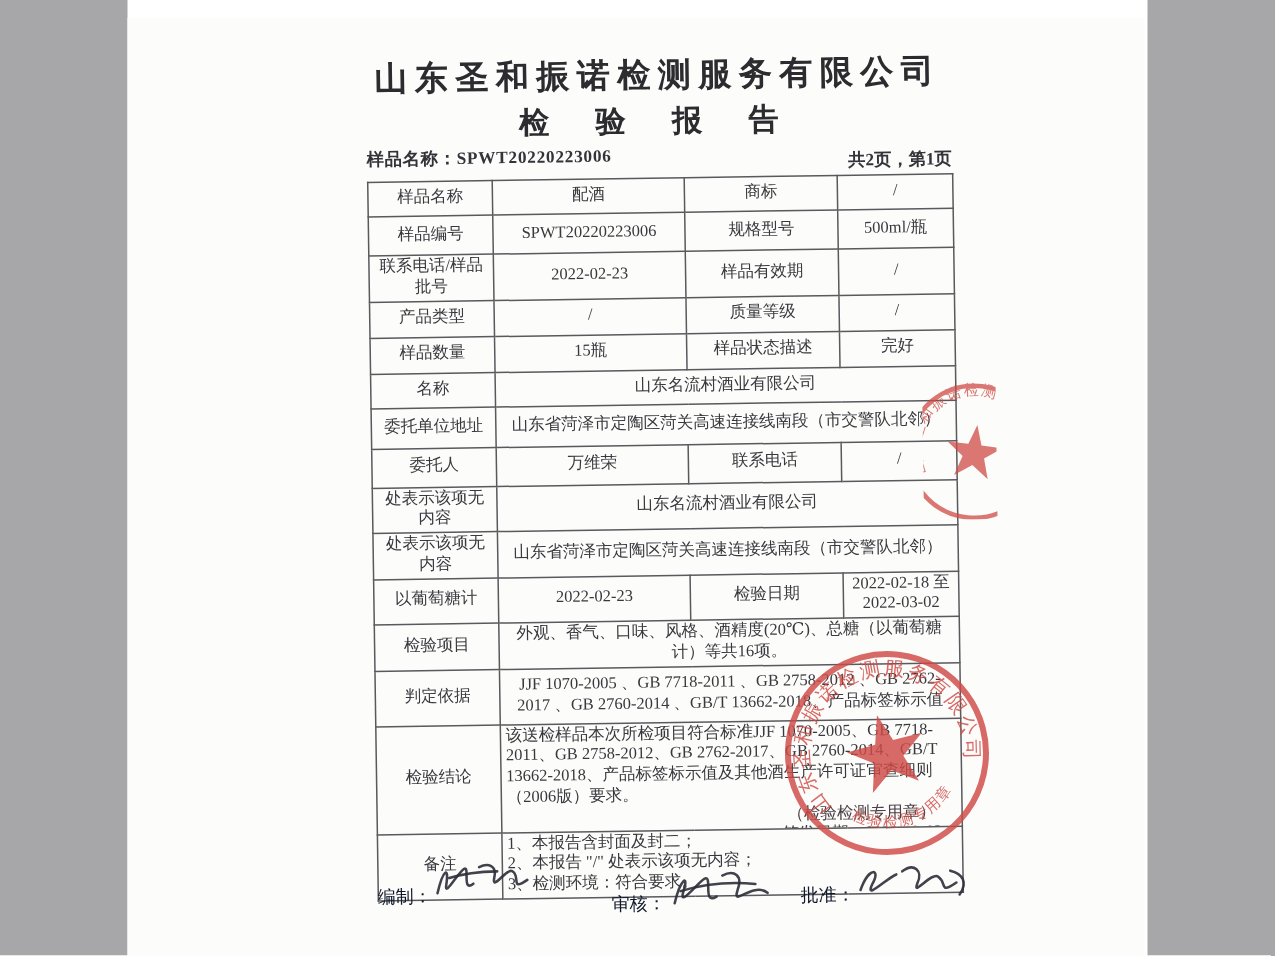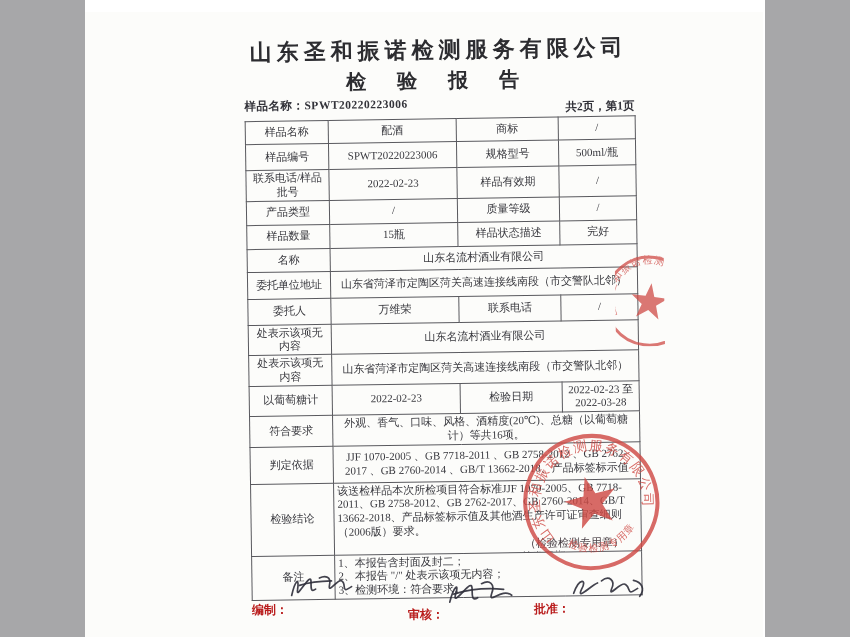--- a/index.html
+++ b/index.html
@@ -39,21 +39,21 @@
   }
   td.lbl{font-weight:500;}
   td.left-text{text-align:left;padding-left:7px;padding-right:6px;}
   .concl-cell{position:relative;}
   .concl-flex{display:flex;flex-direction:column;height:69px;text-align:left;}
   .concl-para{flex:0 0 auto;}
   .concl-note{margin-top:auto;text-align:right;padding-right:14px;color:#4a4046;}
   .concl-date{text-align:right;padding-right:10px;padding-bottom:2px;color:#3c3c42;}
   .remark-line{text-align:left;}
 
-  .sig-row-label{position:absolute;font-size:12px;font-weight:700;color:#b91c1c;margin-top:12px;}
+  .sig-row-label{position:absolute;font-size:12px;font-weight:400;color:#0f172a;}
   .sig-svg{position:absolute;}
   .sig-svg path{stroke:#2e2e3a;stroke-width:1.7;fill:none;stroke-linecap:round;opacity:.9;}
 
   .seal-big{position:absolute;left:428px;top:418px;width:150px;height:150px;opacity:.82;transform:rotate(-14deg);}
   .edge-seal-clip{position:absolute;left:530px;top:241px;width:49px;height:97px;overflow:hidden;}
   .edge-seal-svg{position:absolute;left:-16px;top:2px;opacity:.75;transform:rotate(8deg);}
 
   .seal-text{fill:#cf4b46;}
   .seal-stroke{stroke:#cf4b46;fill:none;}
   .seal-fill{fill:#cf4b46;}
@@ -130,24 +130,24 @@
         <td colspan="3">山东名流村酒业有限公司</td>
       </tr>
       <tr style="height:24px">
         <td class="lbl">处表示该项无内容</td>
         <td colspan="3">山东省菏泽市定陶区菏关高速连接线南段（市交警队北邻）</td>
       </tr>
       <tr style="height:27px">
         <td class="lbl">以葡萄糖计</td>
         <td>2022-02-23</td>
         <td class="lbl">检验日期</td>
-        <td>2022-02-23 至 2022-03-28</td>
+        <td>2022-02-18 至 2022-03-02</td>
       </tr>
       <tr style="height:30px">
-        <td class="lbl">符合要求</td>
+        <td class="lbl">检验项目</td>
         <td colspan="3" class="left-text">外观、香气、口味、风格、酒精度(20℃)、总糖（以葡萄糖计）等共16项。</td>
       </tr>
       <tr style="height:37px">
         <td class="lbl">判定依据</td>
         <td colspan="3" class="left-text">JJF 1070-2005 、GB 7718-2011 、GB 2758-2012 、GB 2762-2017 、GB 2760-2014 、GB/T 13662-2018、产品标签标示值</td>
       </tr>
       <tr style="height:71px">
         <td class="lbl">检验结论</td>
         <td colspan="3" class="left-text concl-cell">
           <div class="concl-flex">

